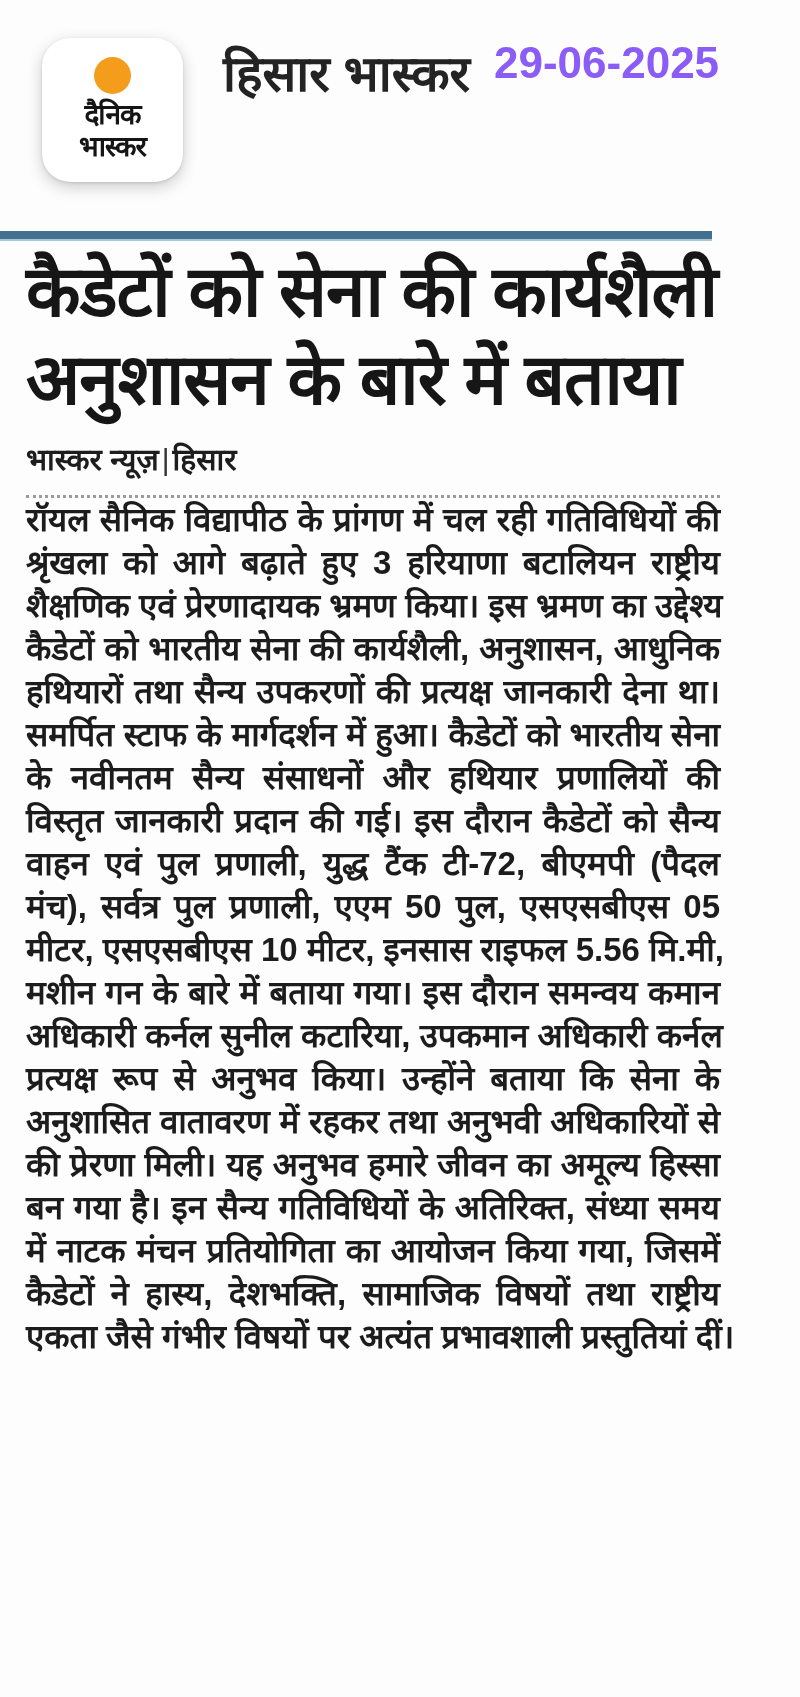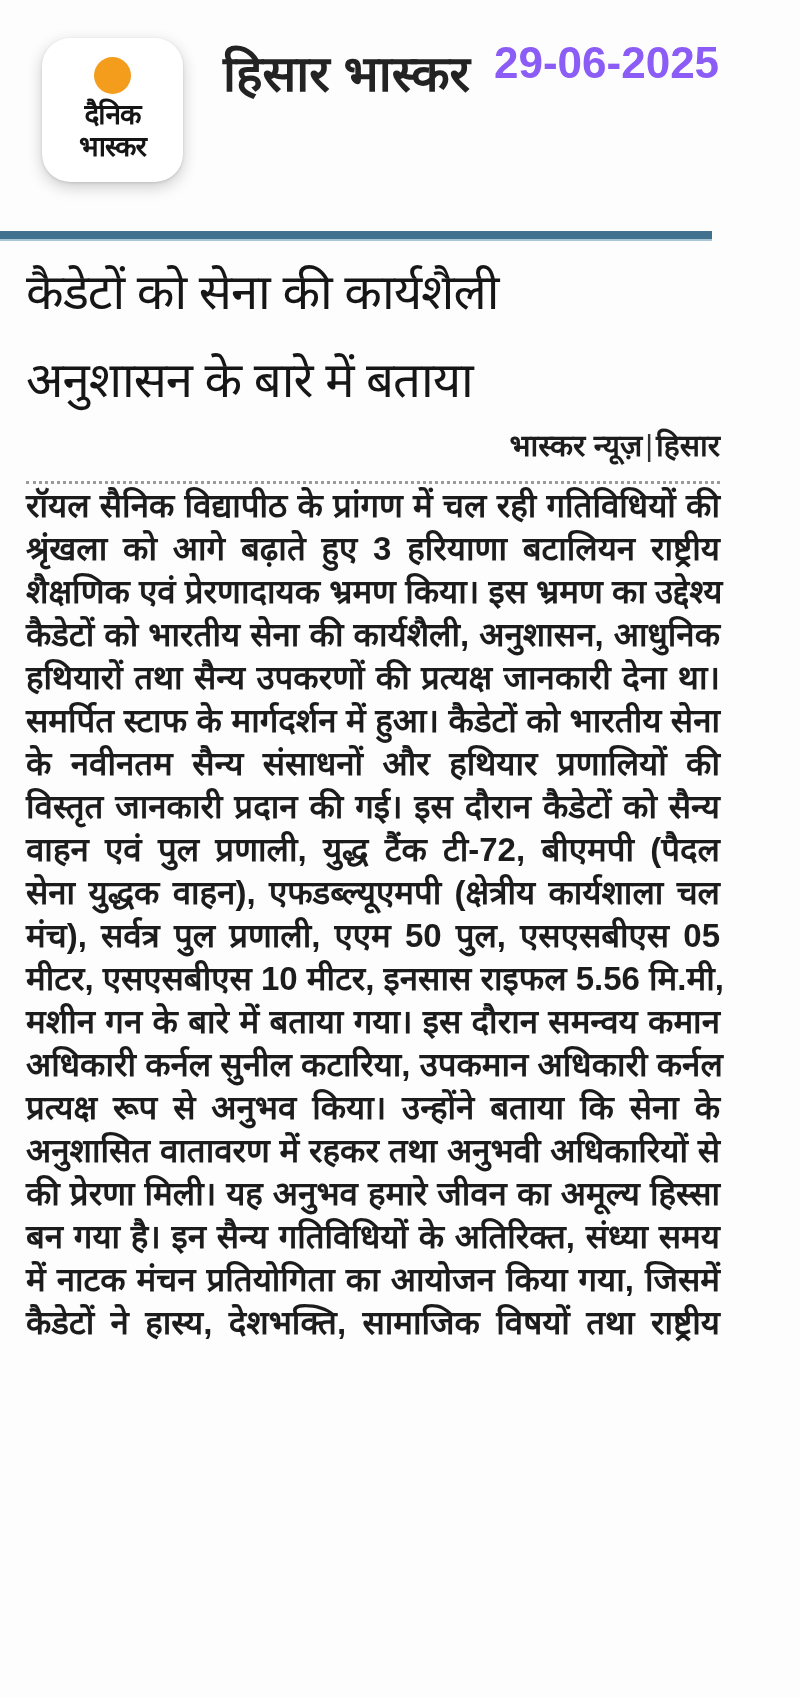--- a/index.html
+++ b/index.html
@@ -80,28 +80,29 @@
 
   
   .article {
     position: absolute;
     top: 248px;
     left: 26px;
     width: 694px;
   }
   .headline {
     color: #161616;
-    font-weight: normal;
-    font-size: 49px;
+    font-weight: bold;
+    font-size: 71px;
     line-height: 88px;
     letter-spacing: -1px;
   }
   .headline-line { white-space: nowrap; }
   .byline {
-    text-align: right;
+    margin-top: 14px;
+    text-align: left;
     font-size: 30px;
     font-weight: bold;
     color: #1d1d1d;
   }
   .byline .divider-bar {
     font-weight: normal;
     padding: 0 3px;
     color: #333333;
   }
   .dotted-divider {
@@ -157,27 +158,27 @@
     <div class="body-text">
         <div class="body-line">रॉयल सैनिक विद्यापीठ के प्रांगण में चल रही गतिविधियों की</div>
         <div class="body-line">श्रृंखला को आगे बढ़ाते हुए 3 हरियाणा बटालियन राष्ट्रीय</div>
         <div class="body-line">शैक्षणिक एवं प्रेरणादायक भ्रमण किया। इस भ्रमण का उद्देश्य</div>
         <div class="body-line">कैडेटों को भारतीय सेना की कार्यशैली, अनुशासन, आधुनिक</div>
         <div class="body-line">हथियारों तथा सैन्य उपकरणों की प्रत्यक्ष जानकारी देना था।</div>
         <div class="body-line">समर्पित स्टाफ के मार्गदर्शन में हुआ। कैडेटों को भारतीय सेना</div>
         <div class="body-line">के नवीनतम सैन्य संसाधनों और हथियार प्रणालियों की</div>
         <div class="body-line">विस्तृत जानकारी प्रदान की गई। इस दौरान कैडेटों को सैन्य</div>
         <div class="body-line">वाहन एवं पुल प्रणाली, युद्ध टैंक टी-72, बीएमपी (पैदल</div>
-        <div class="body-line">सेना युद्धक वाहन), एफडब्ल्यूएमपी (क्षेत्रीय कार्यशाला चल</div>
         <div class="body-line">मंच), सर्वत्र पुल प्रणाली, एएम 50 पुल, एसएसबीएस 05</div>
         <div class="body-line">मीटर, एसएसबीएस 10 मीटर, इनसास राइफल 5.56 मि.मी,</div>
         <div class="body-line">मशीन गन के बारे में बताया गया। इस दौरान समन्वय कमान</div>
         <div class="body-line">अधिकारी कर्नल सुनील कटारिया, उपकमान अधिकारी कर्नल</div>
         <div class="body-line">प्रत्यक्ष रूप से अनुभव किया। उन्होंने बताया कि सेना के</div>
         <div class="body-line">अनुशासित वातावरण में रहकर तथा अनुभवी अधिकारियों से</div>
         <div class="body-line">की प्रेरणा मिली। यह अनुभव हमारे जीवन का अमूल्य हिस्सा</div>
         <div class="body-line">बन गया है। इन सैन्य गतिविधियों के अतिरिक्त, संध्या समय</div>
         <div class="body-line">में नाटक मंचन प्रतियोगिता का आयोजन किया गया, जिसमें</div>
         <div class="body-line">कैडेटों ने हास्य, देशभक्ति, सामाजिक विषयों तथा राष्ट्रीय</div>
+        <div class="body-line">एकता जैसे गंभीर विषयों पर अत्यंत प्रभावशाली प्रस्तुतियां दीं।</div>
       </div>
   </div>
 
 </div>
 
 </body></html>

